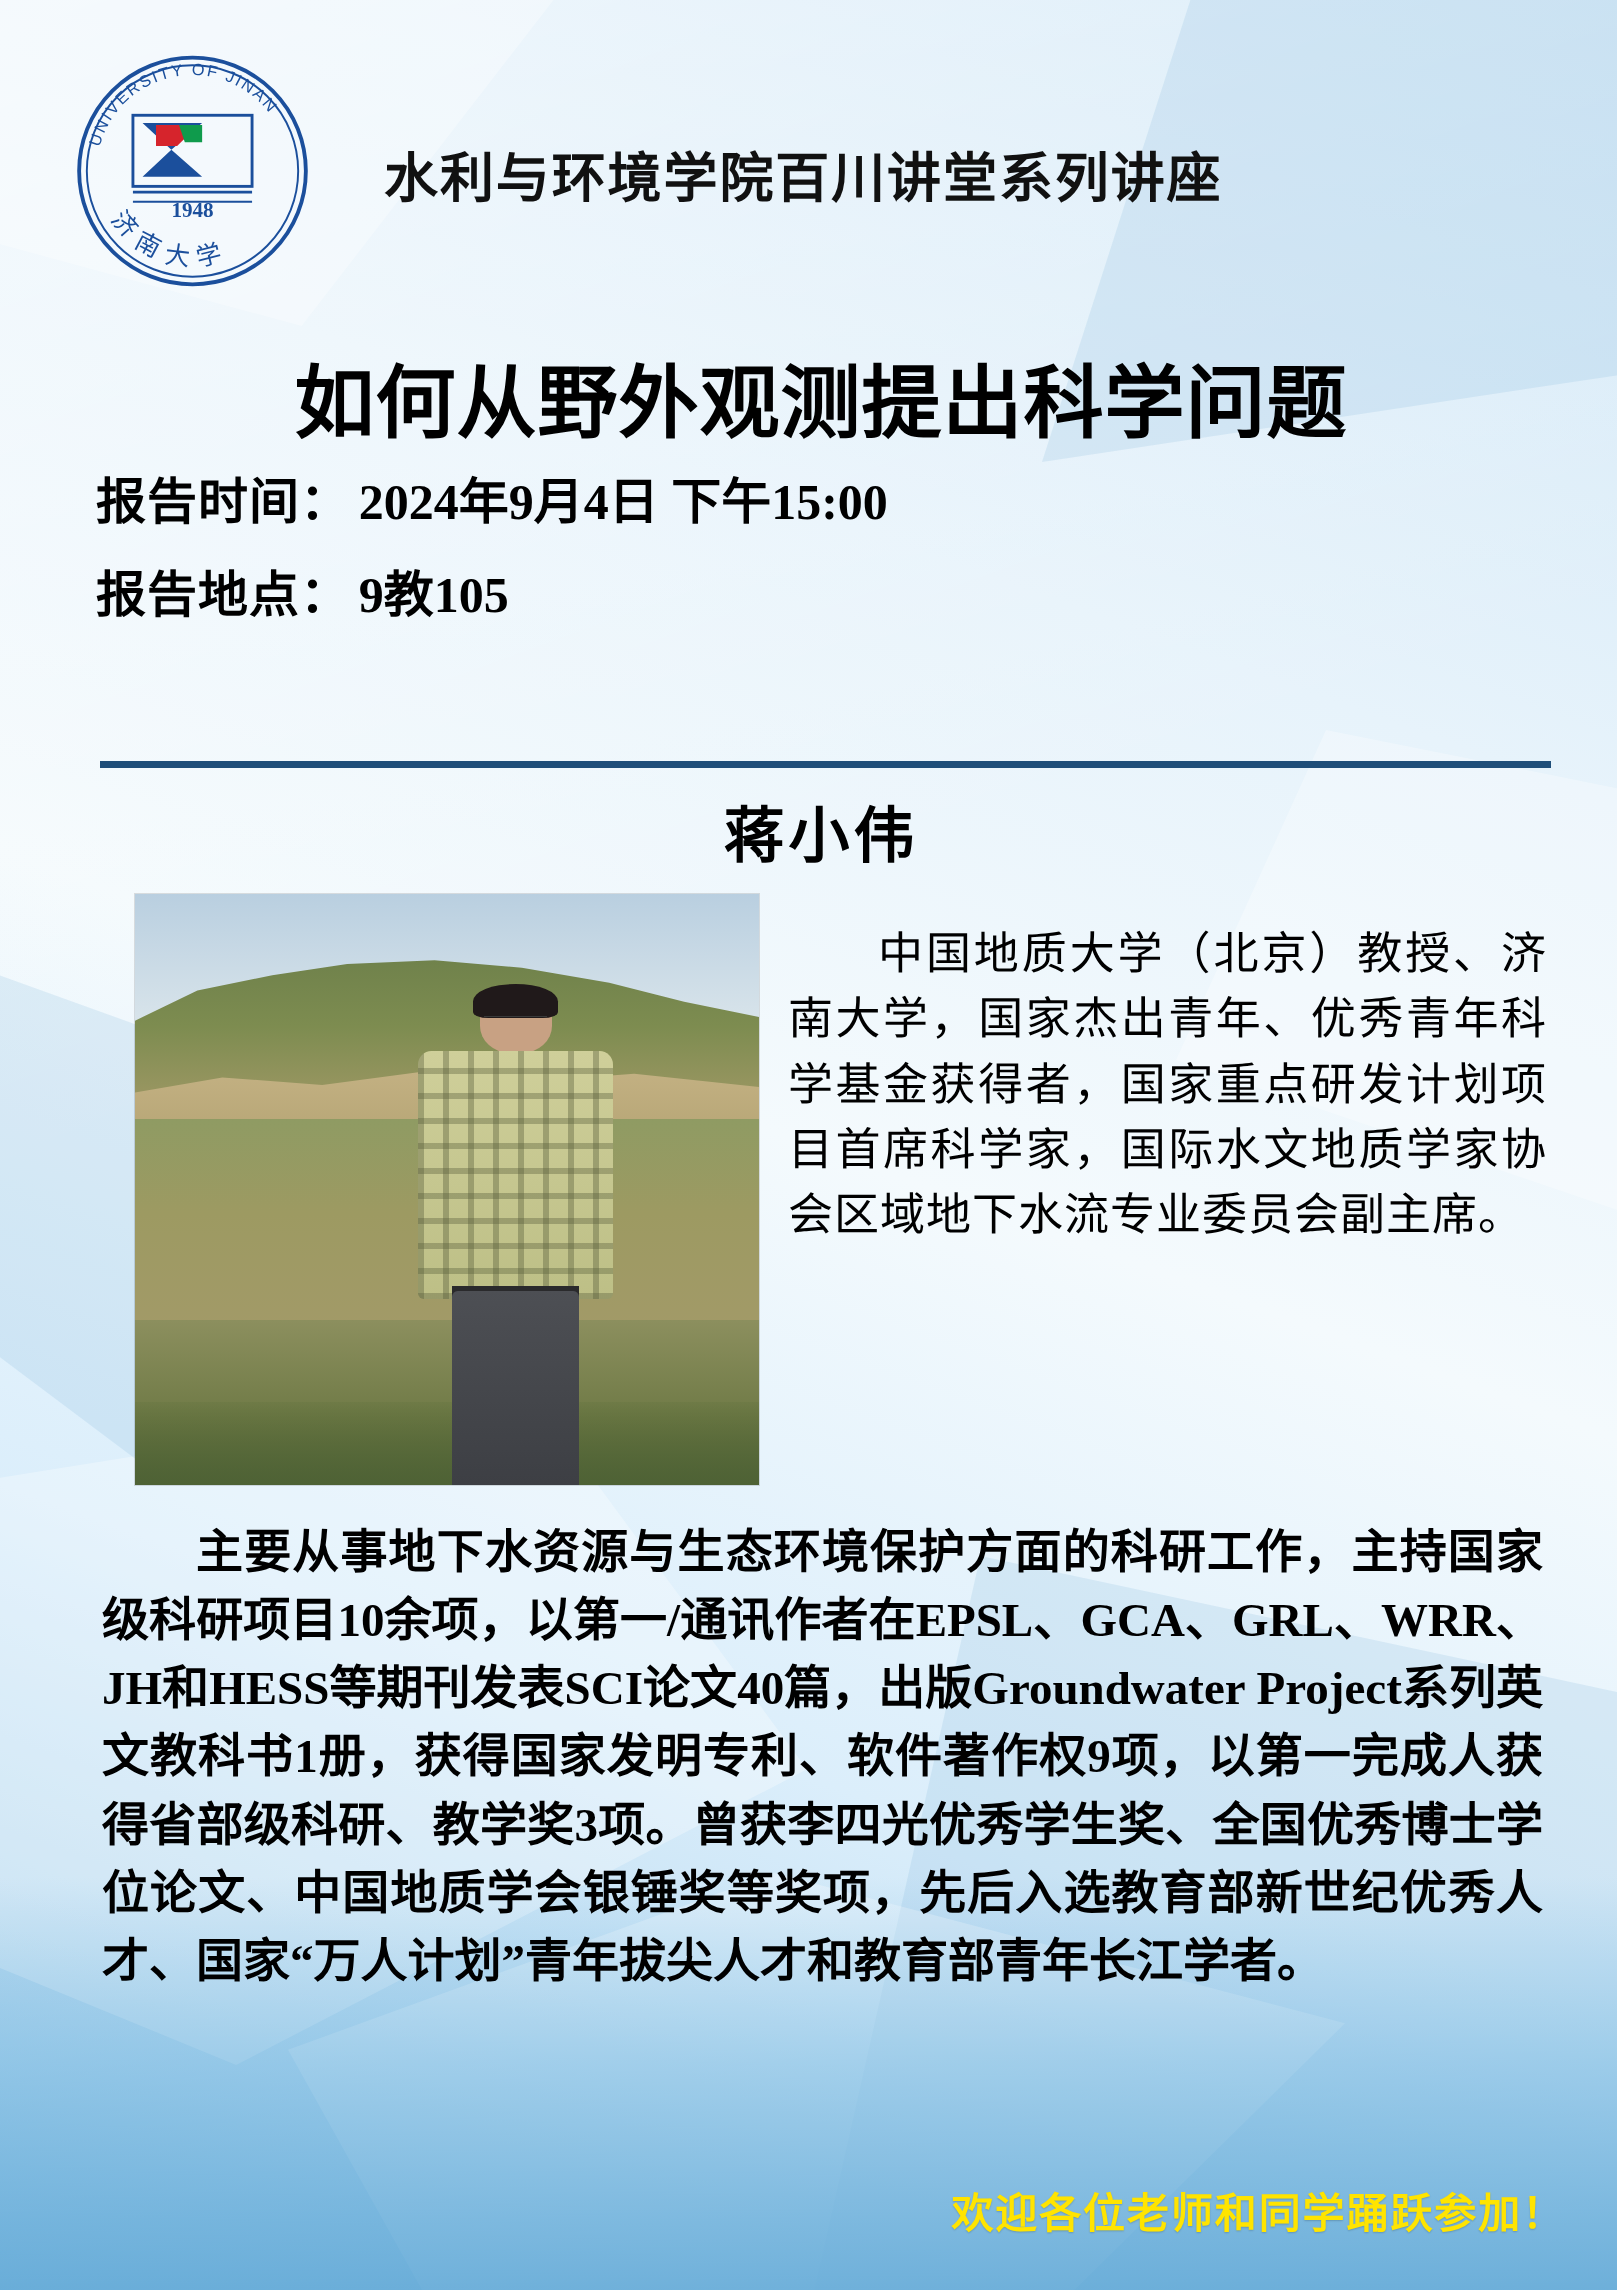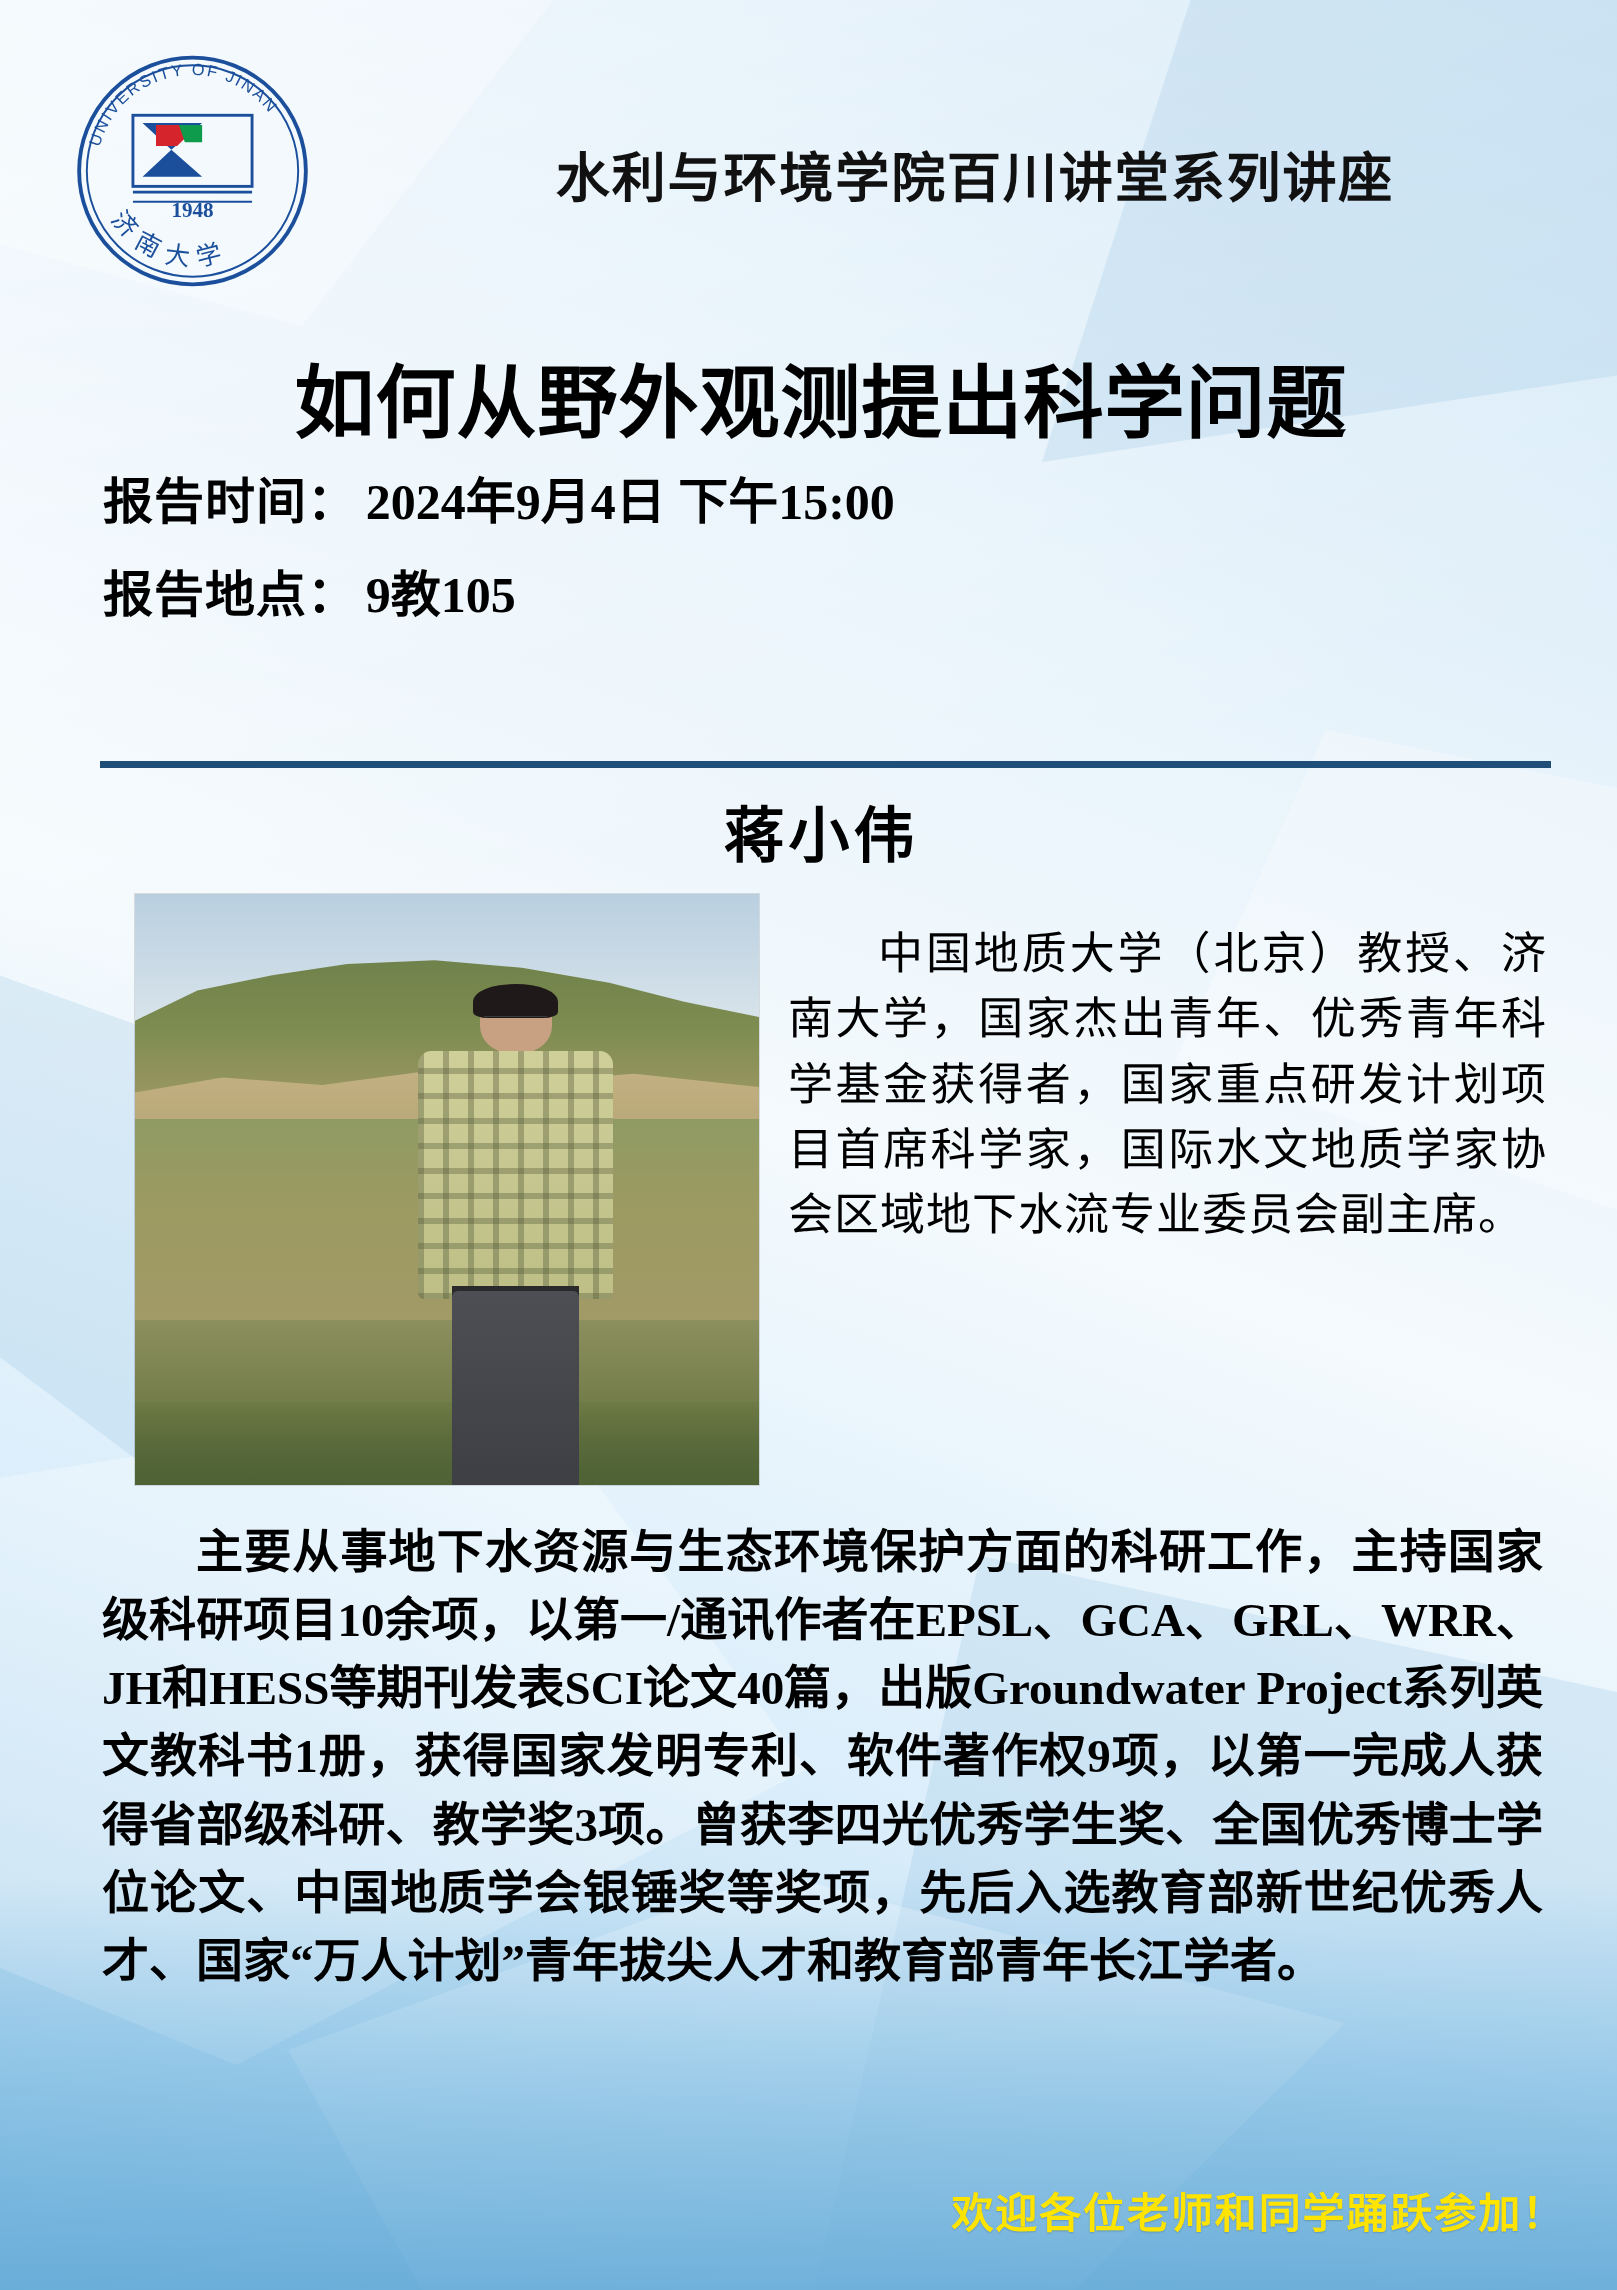--- a/index.html
+++ b/index.html
@@ -75,40 +75,39 @@
   .header-title {
     position: absolute;
     left: 384px;
     top: 134px;
     width: 1182px;
     font-family: "Liberation Sans", "DejaVu Sans", sans-serif;
     font-weight: bold;
     font-size: 54px;
     letter-spacing: 1.9px;
     color: #111111;
-    text-align: center;
   }
 
   
   .main-title {
     position: absolute;
     left: 12px; top: 338px;
     width: 1618px;
     text-align: center;
     font-family: "Liberation Sans", "DejaVu Sans", sans-serif;
     font-weight: bold;
     font-size: 80px;
     letter-spacing: 1px;
     color: #000000;
   }
 
   
   .info {
     position: absolute;
-    left: 103px;
+    left: 96px;
     top: 461px;
     width: 1441px;
   }
   .info-line {
     font-family: "Liberation Serif", "DejaVu Serif", serif;
     font-weight: bold;
     font-size: 50px;
     color: #000;
     margin-bottom: 21px;
     white-space: nowrap;

